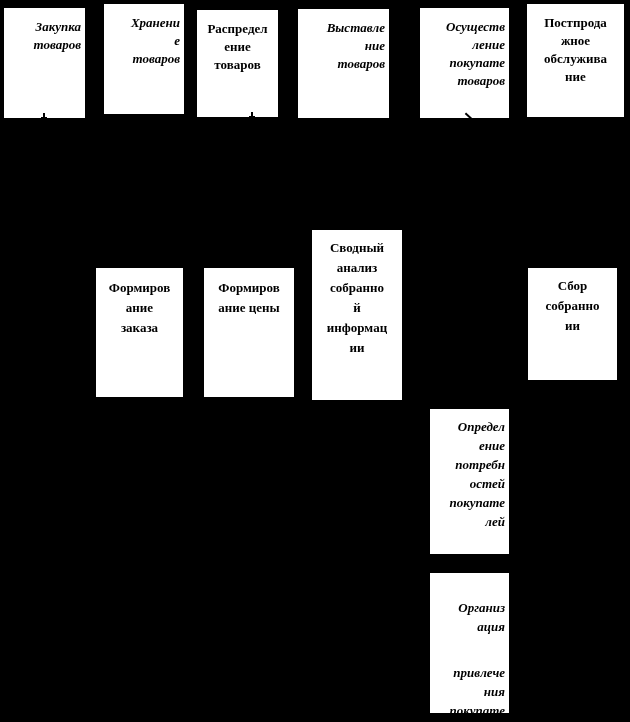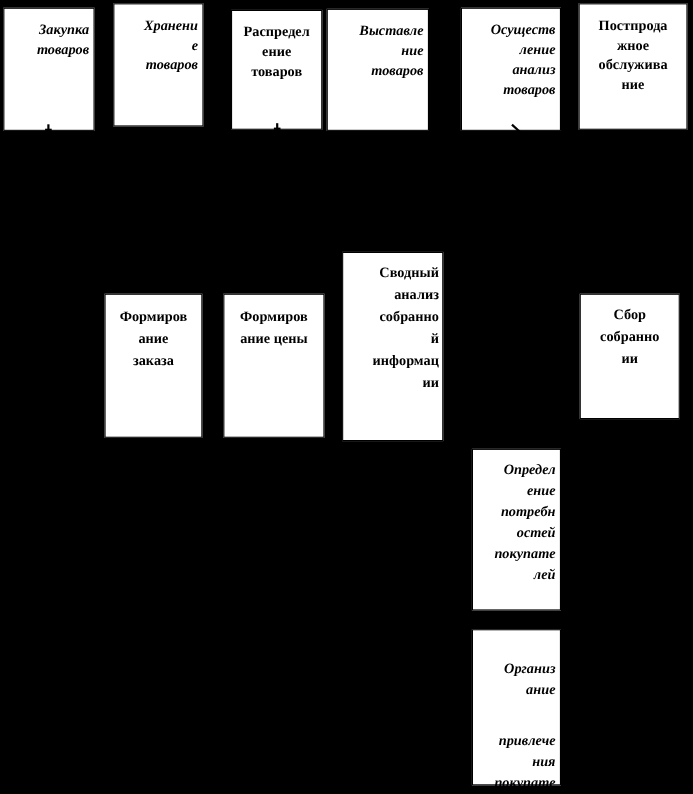--- a/index.html
+++ b/index.html
@@ -21,29 +21,29 @@
     white-space: pre-line;
     box-sizing: border-box;
     border: 1px solid #000000;
   }
   .align-left  { text-align: right;  padding: 10px 4px 0 8px; font-style: italic; }
   .align-center{ text-align: center;padding: 10px 3px 0 3px; }
 
   
   .b1  { left: 3px;   top: 7px;  width: 83px;  height: 112px; }
   .b2  { left: 103px; top: 3px;  width: 82px;  height: 112px; }
-  .b3  { left: 210px; top: 9px;  width: 83px;  height: 109px; }
+  .b3  { left: 196px; top: 9px;  width: 83px;  height: 109px; }
   .b4  { left: 297px; top: 8px;  width: 93px;  height: 111px; }
   .b5  { left: 419px; top: 7px;  width: 91px;  height: 112px; }
   .b6  { left: 526px; top: 3px;  width: 99px;  height: 115px; }
 
   
   .b7  { left: 95px;  top: 267px; width: 89px; height: 131px; line-height: 20px; }
   .b8  { left: 203px; top: 267px; width: 92px; height: 131px; line-height: 20px; }
-  .b9  { left: 311px; top: 229px; width: 92px; height: 172px; line-height: 20px; padding-top: 8px; text-align: right; }
+  .b9  { left: 311px; top: 229px; width: 92px; height: 172px; line-height: 20px; padding-top: 8px; }
   .b10 { left: 527px; top: 267px; width: 91px; height: 114px; line-height: 20px; padding-top: 8px; }
 
   
   .b11 { left: 429px; top: 408px; width: 81px; height: 147px; line-height: 19px; padding-top: 8px; }
   .b12 { left: 429px; top: 572px; width: 81px; height: 142px; line-height: 19px; padding-top: 6px; }
   .b12 .part2 { margin-top: 8px; }
 
   
   .arrow-tick {
     position: absolute;
@@ -84,21 +84,21 @@
 е
 товаров</div>
   <div class="box b3 align-center">Распредел
 ение
 товаров</div>
   <div class="box b4 align-left">Выставле
 ние
 товаров</div>
   <div class="box b5 align-left">Осуществ
 ление
-анализ
+покупате
 товаров</div>
   <div class="box b6 align-center">Постпрода
 жное
 обслужива
 ние</div>
 
   <div class="box b7 align-center">Формиров
 ание
 заказа</div>
   <div class="box b8 align-center">Формиров
@@ -114,21 +114,21 @@
 ии</div>
 
   <div class="box b11 align-left">Определ
 ение
 потребн
 остей
 покупате
 лей</div>
   <div class="box b12 align-left">
     <div>Организ
-ание</div>
+ация</div>
     <div class="part2">привлече
 ния
 покупате
 лей</div>
   </div>
 
   <div class="arrow-tick t1"></div>
   <div class="arrow-tick t2"></div>
   <div class="diag-line"></div>
   <div class="dash"></div>

